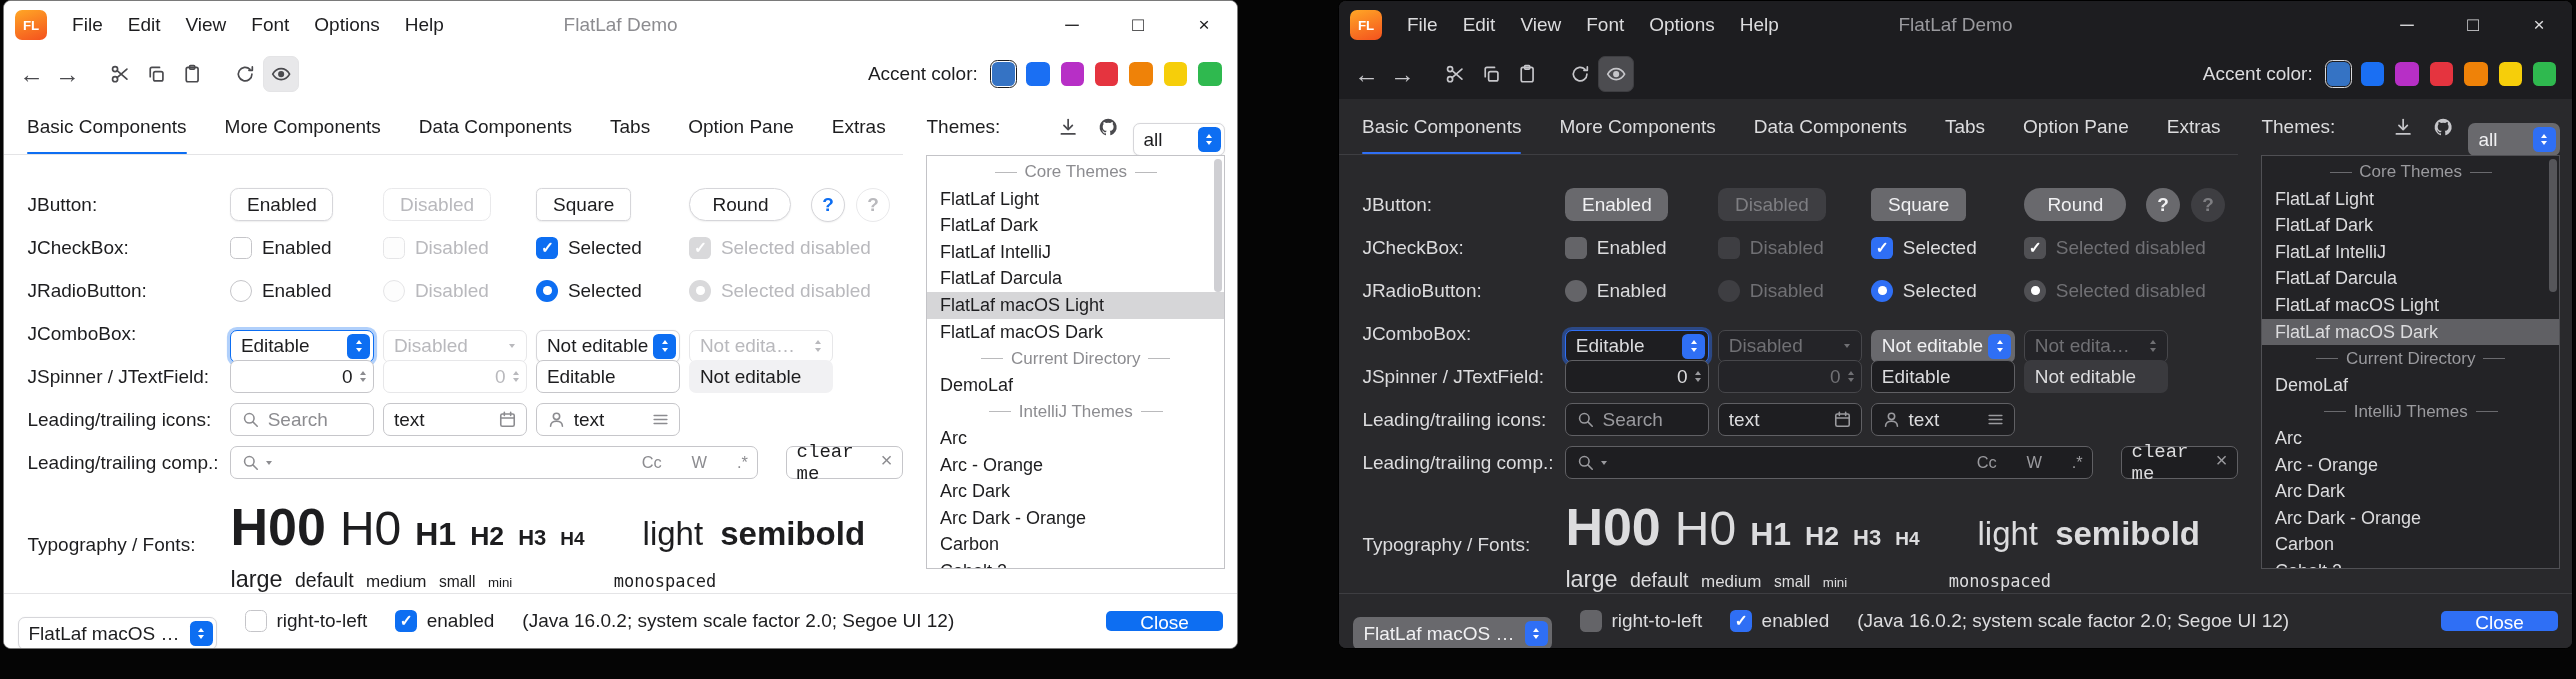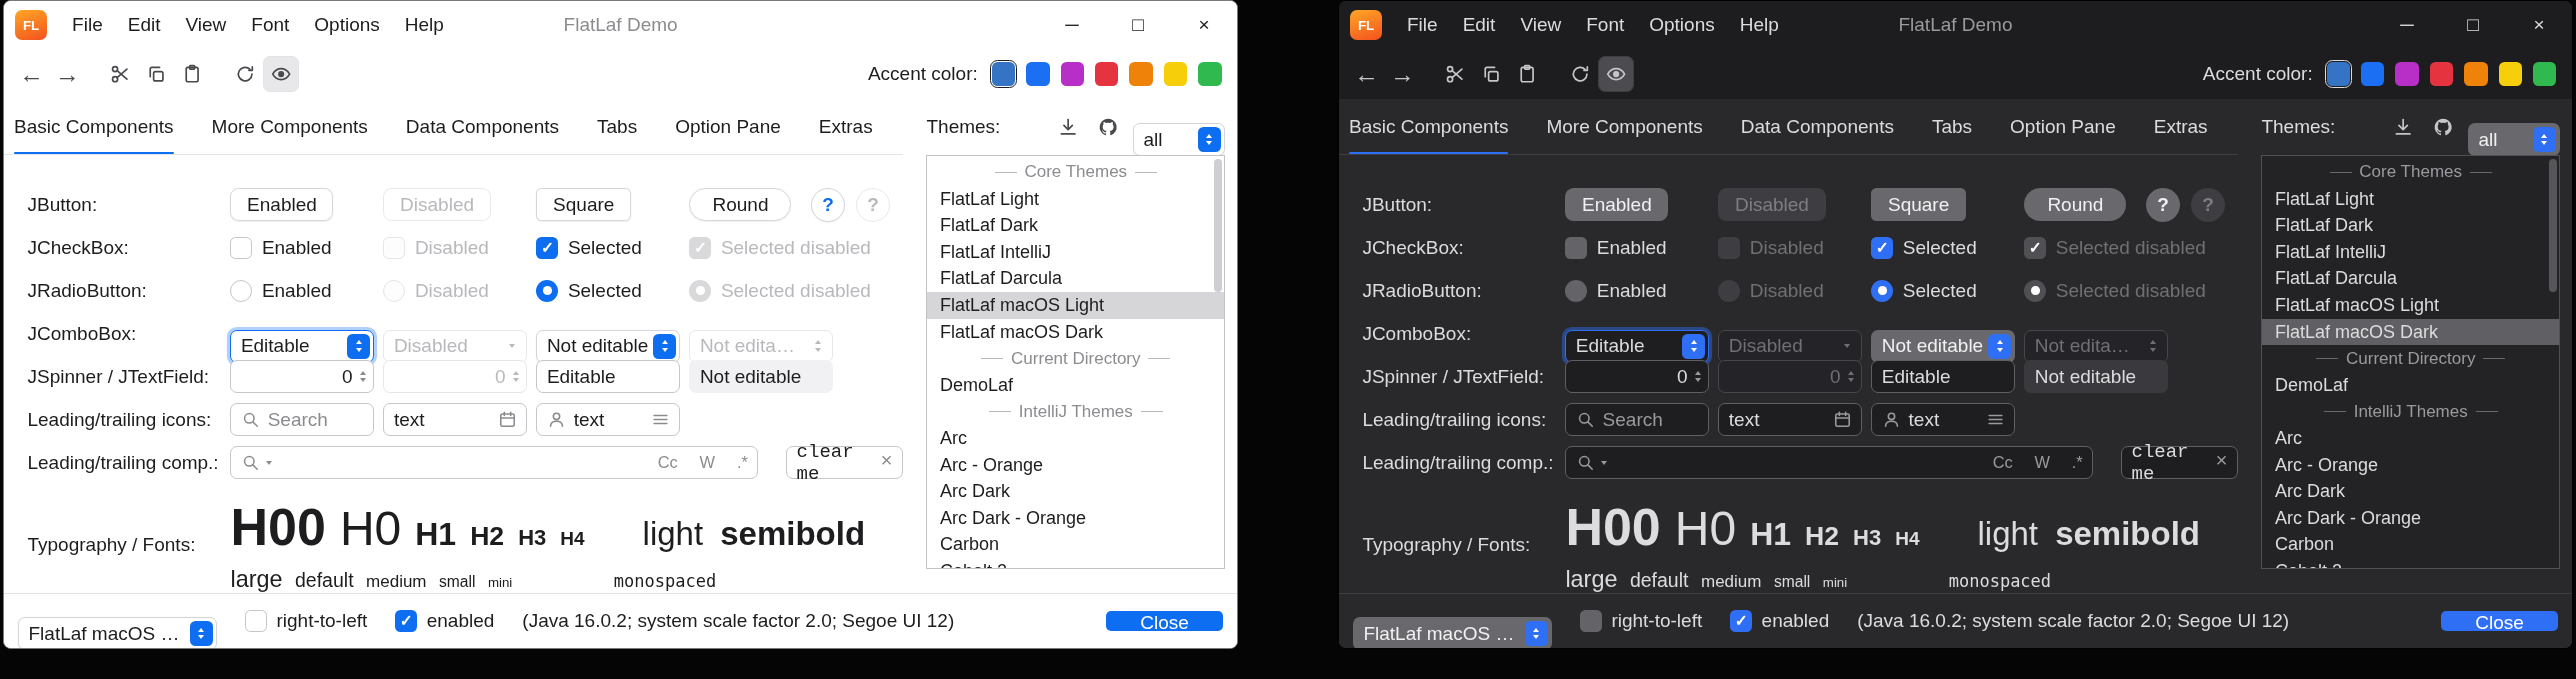--- a/index.html
+++ b/index.html
@@ -72,21 +72,21 @@
   .accent-label{font-size:19px;color:var(--fg);margin-right:14px;}
   .swatches{display:flex;align-items:center;gap:11px;}
   .swatch{width:23.4px;height:23.4px;border-radius:5.5px;flex:none;}
   .swatch.selected{outline:1.6px solid var(--fg);outline-offset:1.6px;}
 
   
   .main{display:flex;height:496px;background:var(--bg);}
   .left{width:899px;flex:none;}
   .right{width:336px;flex:none;box-sizing:border-box;padding:0 14px 0 23.4px;}
 
-  .tabbar{height:56px;display:flex;align-items:center;gap:38px;padding:0 10px;border-bottom:0.8px solid var(--sep);box-sizing:border-box;}
+  .tabbar{height:56px;display:flex;align-items:center;gap:38px;padding:0 23px;border-bottom:0.8px solid var(--sep);box-sizing:border-box;}
   .tab{font-size:19px;color:var(--fg);position:relative;line-height:55px;white-space:nowrap;cursor:default;}
   .tab.selected::after{content:"";position:absolute;left:0;right:0;bottom:0;height:2.3px;background:var(--accent);border-radius:1.6px;}
 
   .rows{padding:28px 0 0 23.4px;}
   .row{display:flex;align-items:center;height:43px;}
   .row-label{width:203px;flex:none;font-size:19px;color:var(--fg);white-space:nowrap;}
   .cell{width:153px;flex:none;display:flex;align-items:center;white-space:nowrap;}
   .cell.c4{width:117px;}
 
   
@@ -148,21 +148,21 @@
   .spinner.dis .sp-arrows{color:var(--fg3);}
 
   .tf{width:144px;height:33px;border:0.8px solid var(--field-border);border-radius:7px;background:var(--field-bg);
     display:flex;align-items:center;gap:7.8px;padding:0 9.4px;box-sizing:border-box;font-size:19px;color:var(--fg);}
   .tf svg{width:19px;height:19px;color:var(--fg2);flex:none;}
   .tf .placeholder{color:var(--fg2);}
   .tf.readonly{background:var(--ro-bg);border-color:transparent;}
   .tf .trail{margin-left:auto;}
   .tf.wide-search{width:560px;}
   .tf.clear-field{width:123px;margin-left:28px;font-family:Liberation Mono, monospace;}
-  .match-btn{font-size:16.4px;color:var(--fg2);margin-left:14px;}
+  .match-btn{font-size:16.4px;color:var(--fg2);margin-left:22px;}
   .match-btn.first{margin-left:auto;}
   .clear-x{margin-left:auto;color:var(--fg2);font-size:20.3px;line-height:1;}
   .tiny-dn{width:0;height:0;border-left:3.9px solid transparent;border-right:3.9px solid transparent;border-top:4.7px solid var(--fg2);margin-left:-1.6px;}
 
   
   .row.typo{height:auto;margin-top:12.5px;align-items:center;}
   .typo-block{display:flex;flex-direction:column;}
   .typo-line1{display:flex;align-items:baseline;gap:14px;color:var(--fg);}
   .h00{font-size:52px;font-weight:600;}
   .h0{font-size:48px;font-weight:400;}

